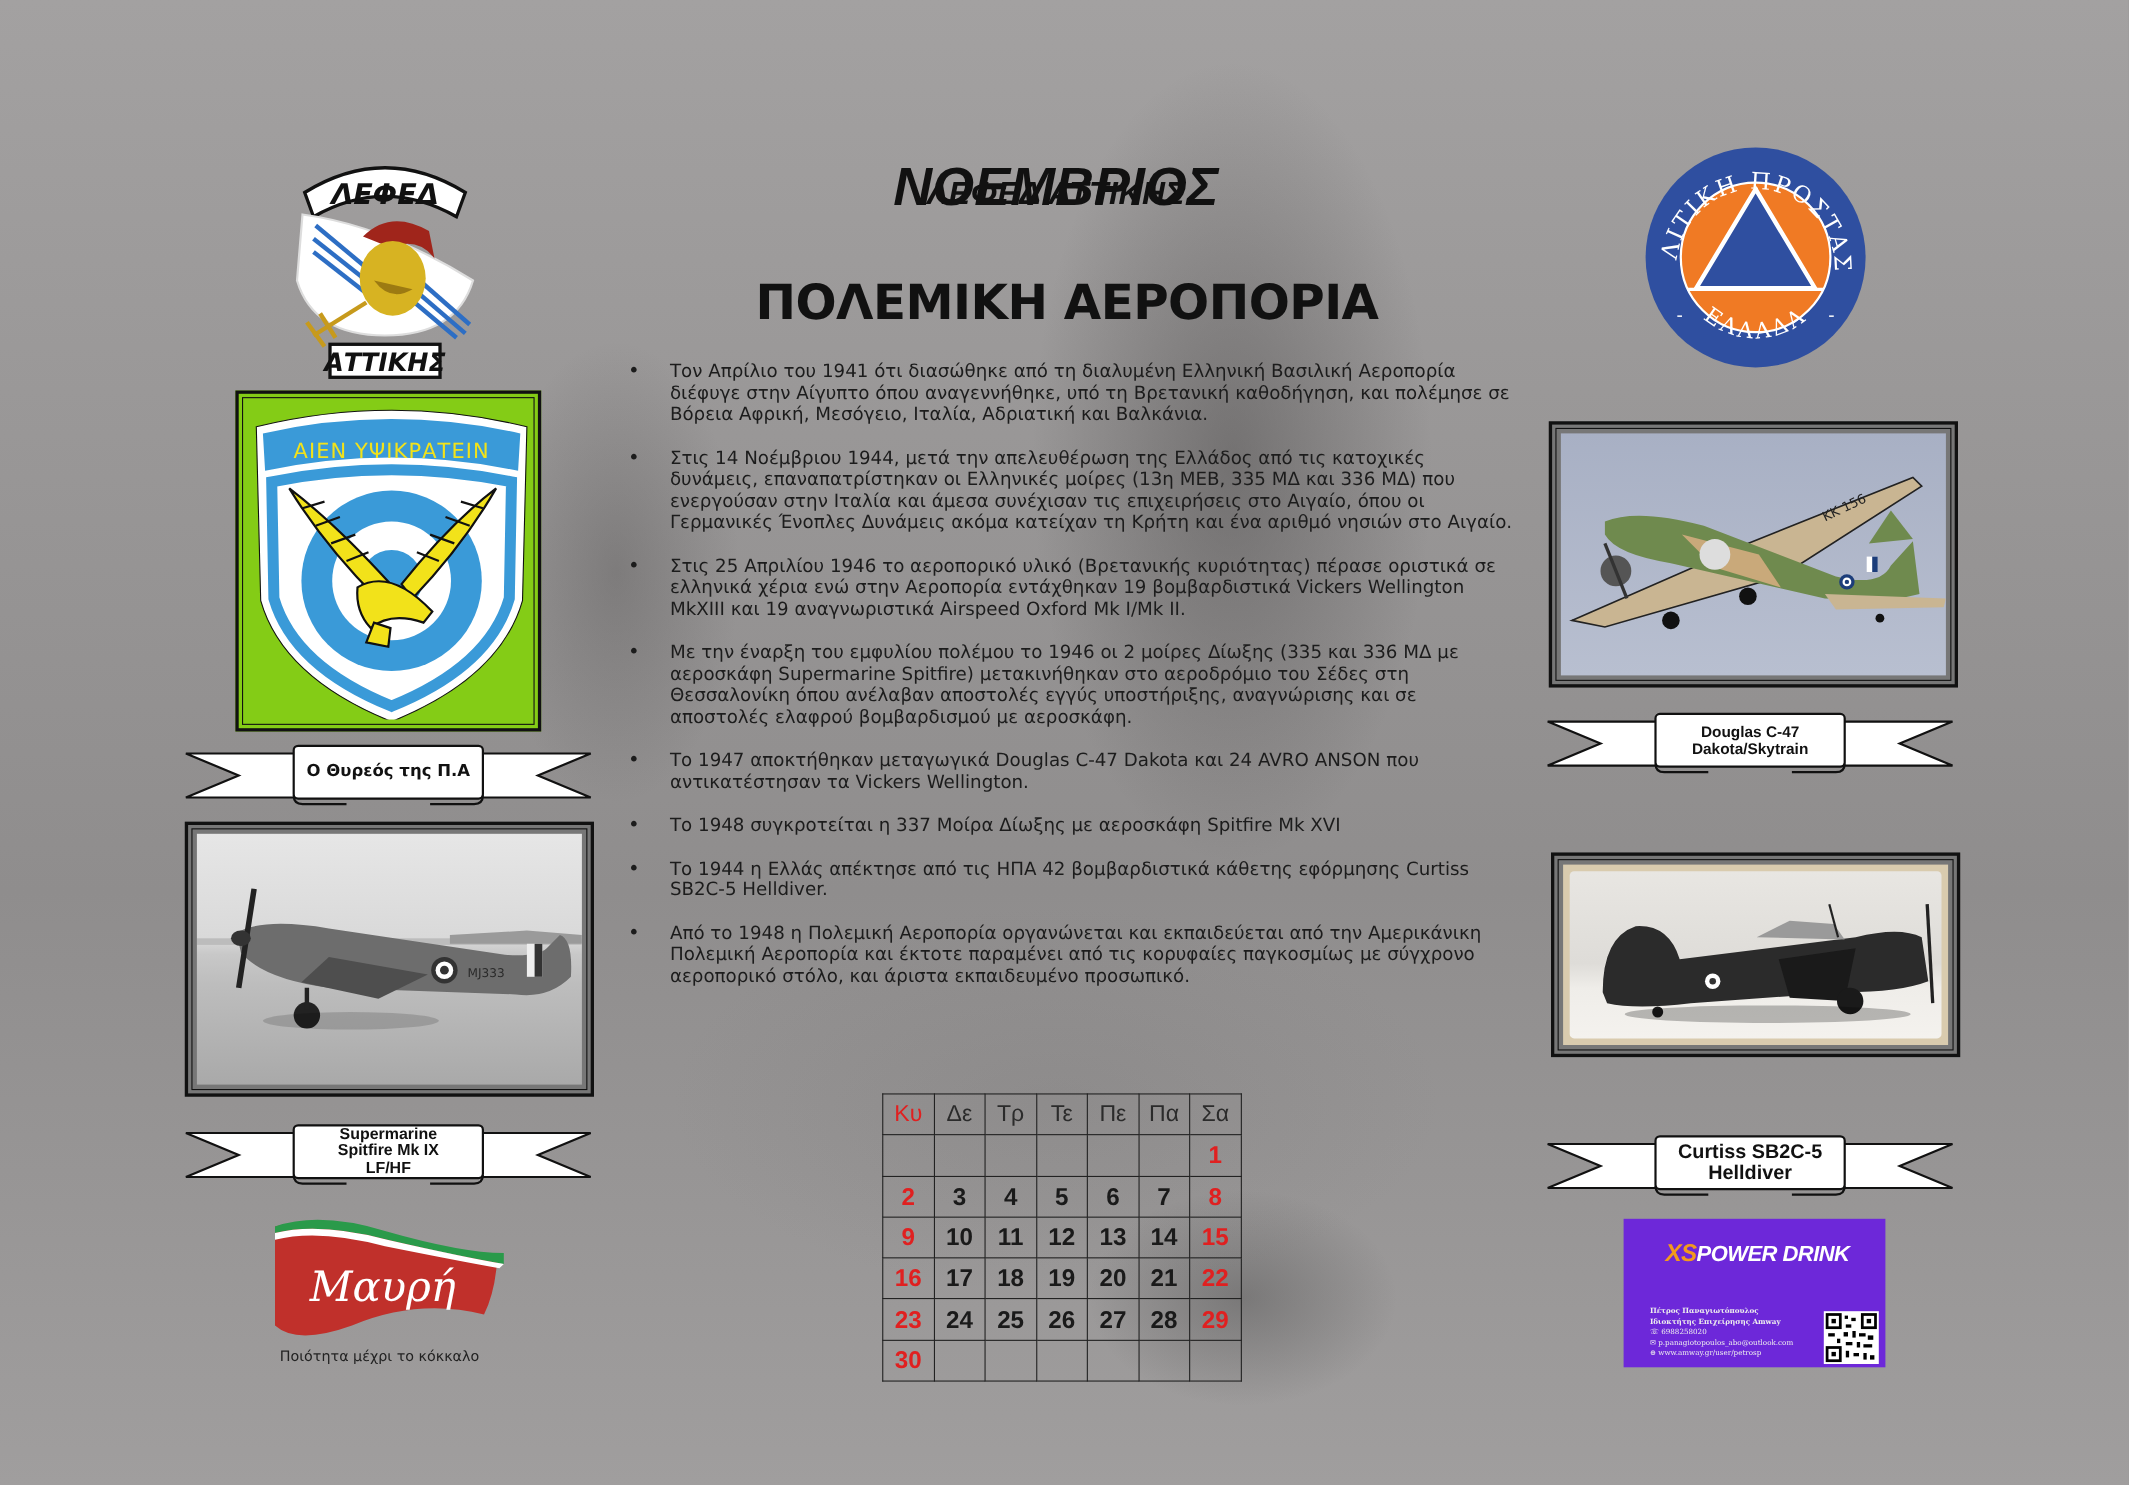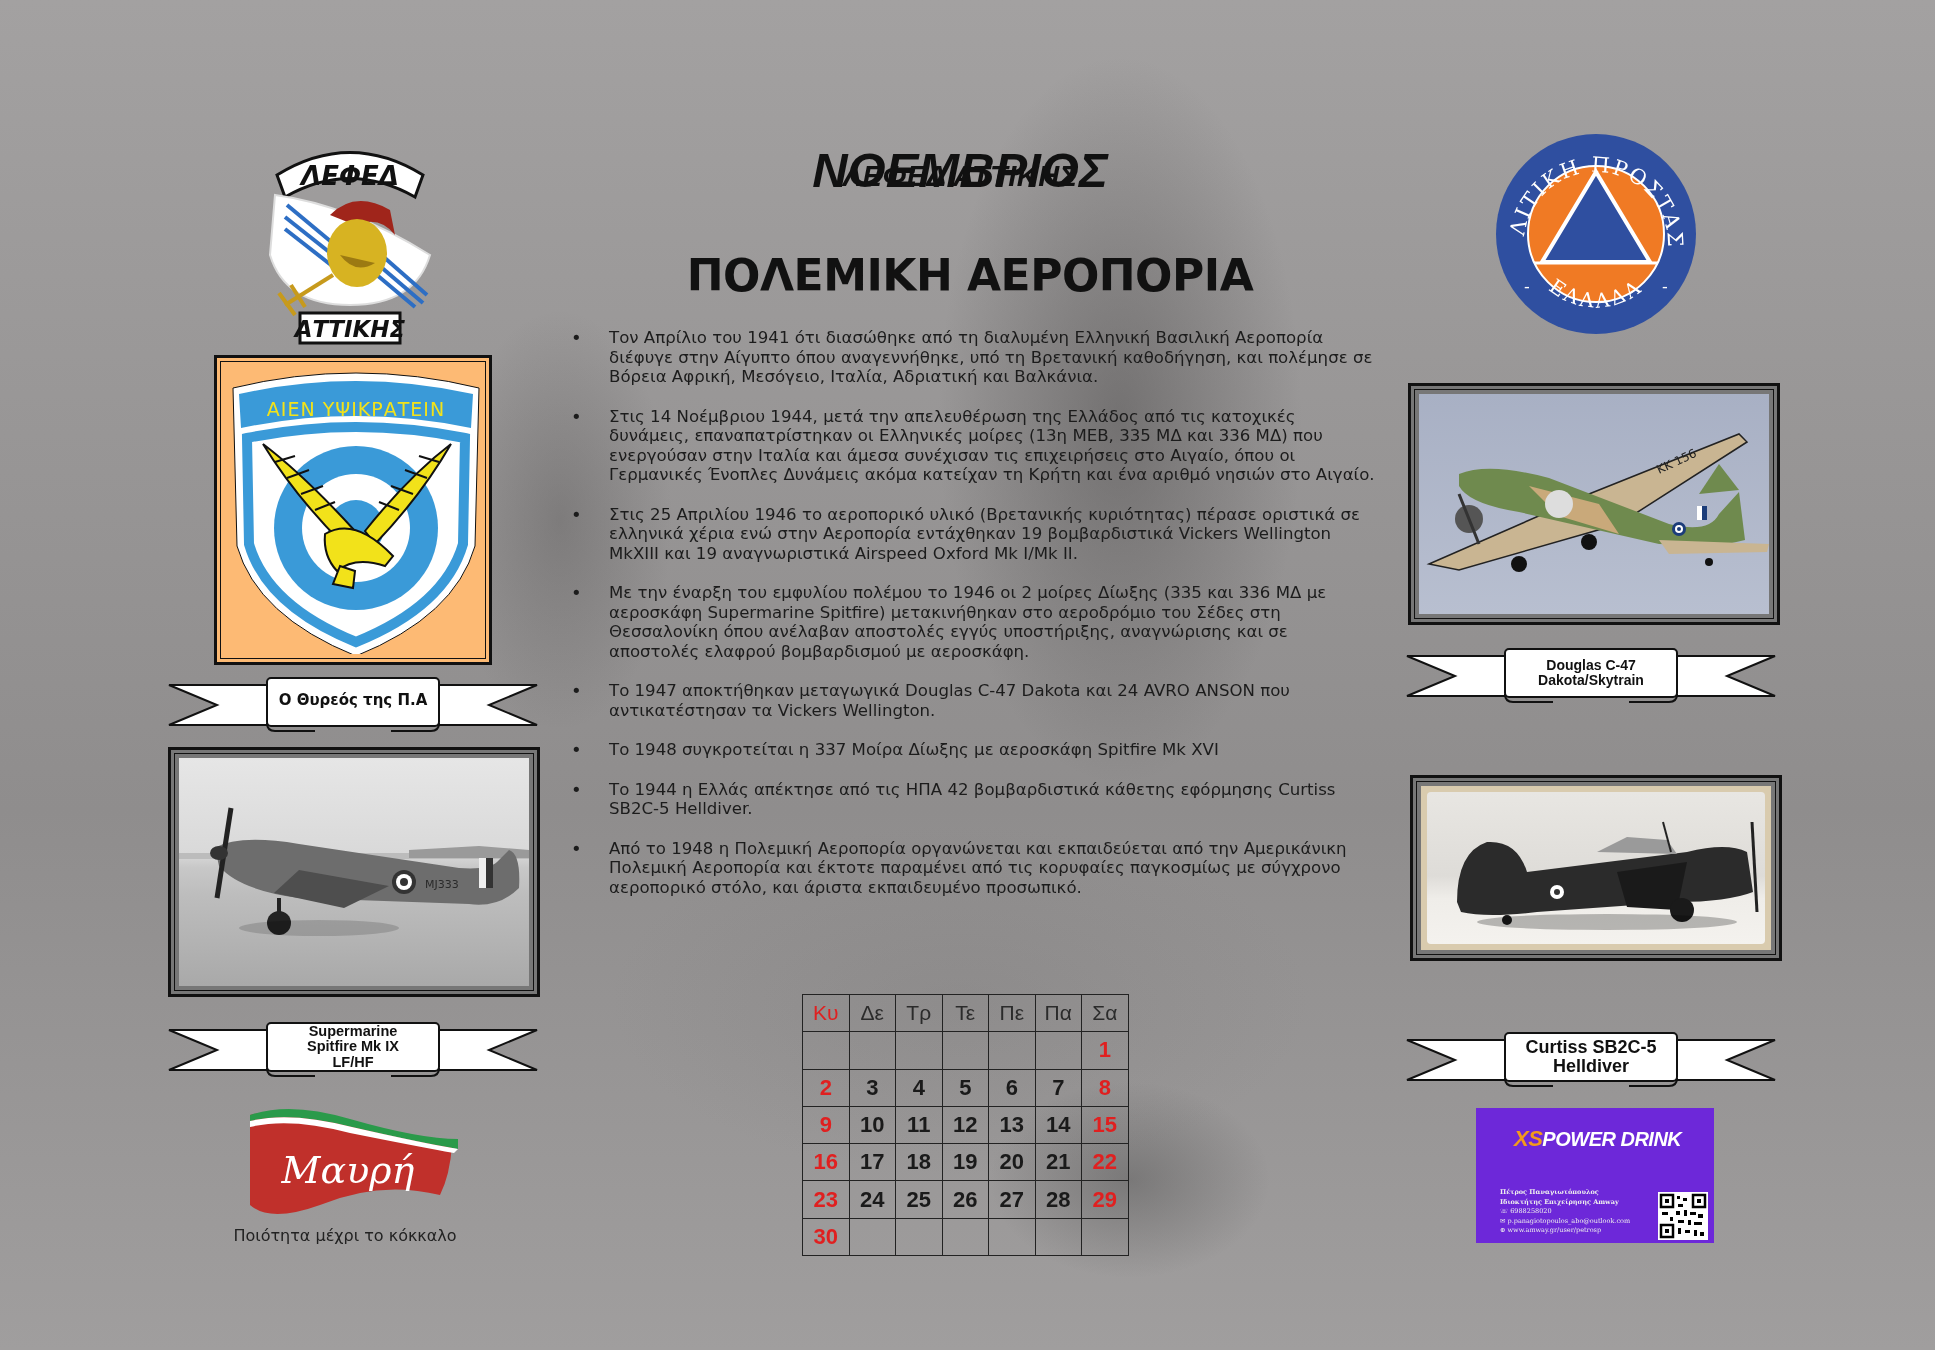--- a/index.html
+++ b/index.html
@@ -95,21 +95,21 @@
       <textPath href="#ringTop" startOffset="50%" text-anchor="middle">ΠΟΛΙΤΙΚΗ ΠΡΟΣΤΑΣΙΑ</textPath>
     </text>
     <text font-family="DejaVu Serif, serif" font-size="20" fill="#fff" letter-spacing="3">
       <textPath href="#ringBot" startOffset="50%" text-anchor="middle">ΕΛΛΑΔΑ</textPath>
     </text>
     <text x="30" y="160" fill="#fff" font-size="16">-</text>
       <text x="168" y="160" fill="#fff" font-size="16">-</text>
   </svg>
 </div>
 
-<div class="abs frame" style="left:214px;top:355px;width:278px;height:310px;background:#fdba74;">
+<div class="abs frame" style="left:214px;top:355px;width:278px;height:310px;background:#84cc16;">
   <div class="inner">
     <svg width="262" height="294" viewBox="0 0 262 294">
       <path d="M8 22 Q131 -8 254 22 L250 180 Q230 250 131 290 Q32 250 12 180 Z" fill="#fff" stroke="#111" stroke-width="1"></path>
       <path d="M14 28 Q131 2 248 28 L246 62 Q131 38 16 62 Z" fill="#3a9ad8"></path>
       <text x="131" y="50" text-anchor="middle" font-family="DejaVu Sans, sans-serif" font-size="19" fill="#f2e21a" letter-spacing="1">ΑΙΕΝ ΥΨΙΚΡΑΤΕΙΝ</text>
       <path d="M22 72 Q131 50 240 72 L238 178 Q220 240 131 276 Q42 240 24 178 Z" fill="none" stroke="#3a9ad8" stroke-width="10"></path>
       <circle cx="131" cy="162" r="82" fill="#3a9ad8"></circle>
       <circle cx="131" cy="162" r="54" fill="#fff"></circle>
       <circle cx="131" cy="162" r="28" fill="#3a9ad8"></circle>
       <g fill="#f2e21a" stroke="#111" stroke-width="2">
@@ -176,21 +176,21 @@
   <div class="label" style="font-size:14.5px;top:4px;height:46px;padding:0 30px;box-sizing:border-box;">Supermarine Spitfire Mk IX LF/HF</div>
 </div>
 
 <div class="abs" style="left:230px;top:1105px;width:260px;height:150px;">
   <svg width="260" height="120" viewBox="0 0 260 120">
     <path d="M20 10 Q60 0 120 20 Q190 40 222 40 Q220 70 210 90 Q150 75 90 100 Q40 118 20 100 Z" fill="#c0302b"></path>
     <path d="M20 10 Q60 -4 120 14 Q190 34 228 34 L228 44 Q192 38 122 22 Q60 6 20 16 Z" fill="#2a9a4a"></path>
     <path d="M20 16 Q60 6 122 22 Q192 38 228 44 L224 48 Q190 42 120 28 Q60 12 20 22 Z" fill="#fff"></path>
     <text x="118" y="78" text-anchor="middle" font-family="DejaVu Serif, serif" font-style="italic" font-size="38" fill="#fff">Μαυρή</text>
   </svg>
-  <div style="position:absolute;left:0;top:121px;width:230px;text-align:center;font-size:16px;color:#222;font-family:'DejaVu Sans',sans-serif;">Ποιότητα μέχρι το κόκκαλο</div>
+  <div style="position:absolute;left:0;top:121px;width:230px;text-align:center;font-size:13px;color:#222;font-family:'DejaVu Sans',sans-serif;">Ποιότητα μέχρι το κόκκαλο</div>
 </div>
 
 <ul class="abs bullets">
   <li>Τον Απρίλιο του 1941 ότι διασώθηκε από τη διαλυμένη  Ελληνική Βασιλική Αεροπορία διέφυγε στην Αίγυπτο όπου αναγεννήθηκε, υπό τη Βρετανική καθοδήγηση, και πολέμησε σε Βόρεια Αφρική, Μεσόγειο, Ιταλία, Αδριατική και Βαλκάνια.</li>
   <li><span>Στις 14 Νοέμβριου 1944, μετά την απελευθέρωση της  Ελλάδος από τις κατοχικές δυνάμεις, επαναπατρίστηκαν οι Ελληνικές μοίρες (13η ΜΕΒ, 335 ΜΔ και 336 ΜΔ)  που ενεργούσαν στην Ιταλία και άμεσα συνέχισαν τις επιχειρήσεις στο Αιγαίο, όπου οι Γερμανικές Ένοπλες Δυνάμεις ακόμα κατείχαν τη Κρήτη και ένα αριθμό νησιών στο Αιγαίο.</span></li>
   <li>Στις 25 Απριλίου 1946 το αεροπορικό υλικό (Βρετανικής κυριότητας) πέρασε οριστικά σε ελληνικά χέρια ενώ στην Αεροπορία εντάχθηκαν 19 βομβαρδιστικά Vickers Wellington MkXIII και 19 αναγνωριστικά Airspeed Oxford Mk I/Mk II.</li>
   <li>Με την έναρξη του εμφυλίου πολέμου το 1946 οι 2 μοίρες Δίωξης (335 και 336 ΜΔ  με αεροσκάφη Supermarine Spitfire) μετακινήθηκαν στο αεροδρόμιο του Σέδες στη Θεσσαλονίκη όπου ανέλαβαν αποστολές εγγύς υποστήριξης, αναγνώρισης και σε αποστολές ελαφρού βομβαρδισμού με αεροσκάφη.</li>
   <li>Το 1947 αποκτήθηκαν μεταγωγικά Douglas C-47 Dakota και 24 AVRO ANSON που αντικατέστησαν τα Vickers Wellington.</li>
   <li>Το 1948 συγκροτείται η 337 Μοίρα Δίωξης με αεροσκάφη Spitfire Mk XVI</li>
   <li>Το 1944 η Ελλάς απέκτησε από τις ΗΠΑ 42 βομβαρδιστικά κάθετης εφόρμησης Curtiss SB2C-5 Helldiver.</li>

